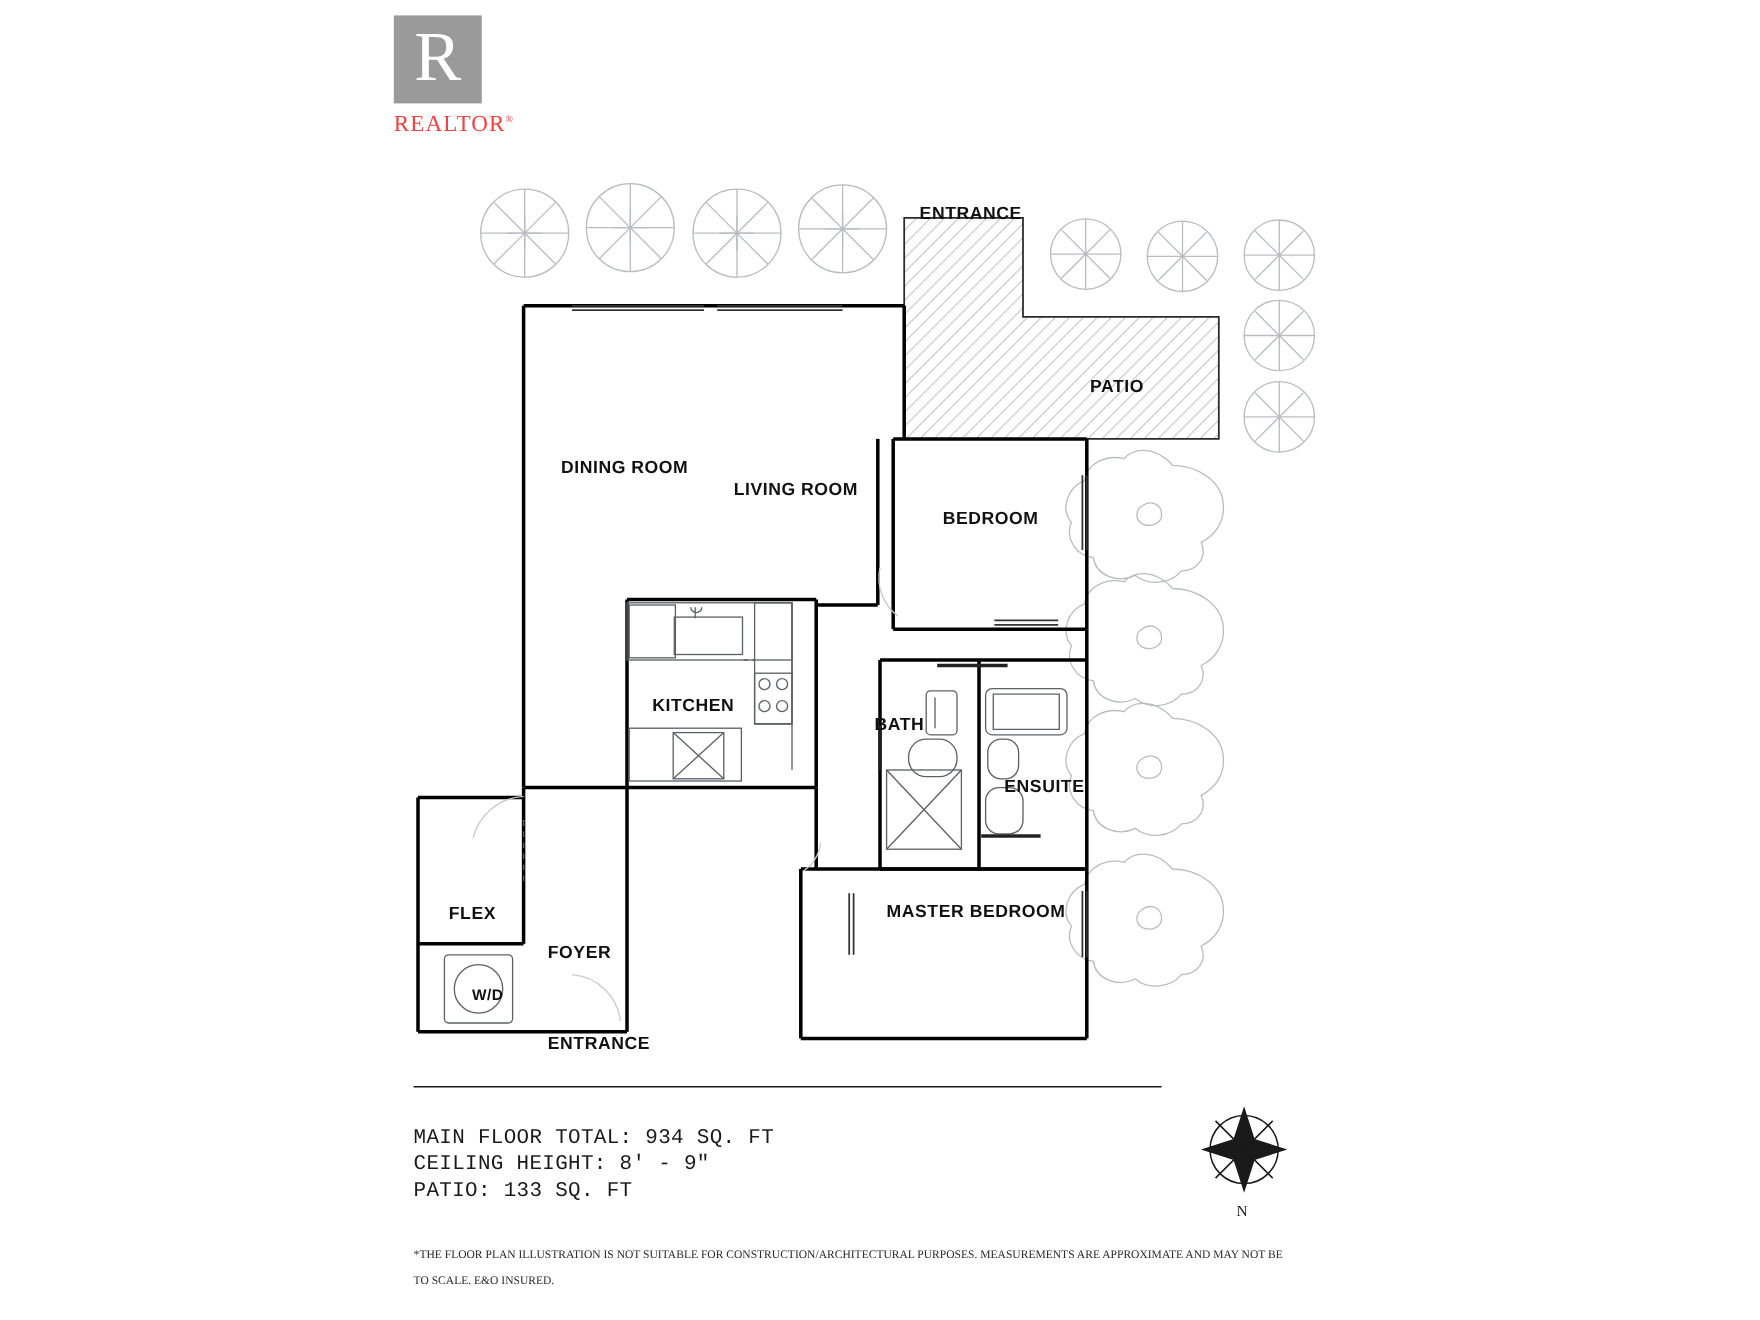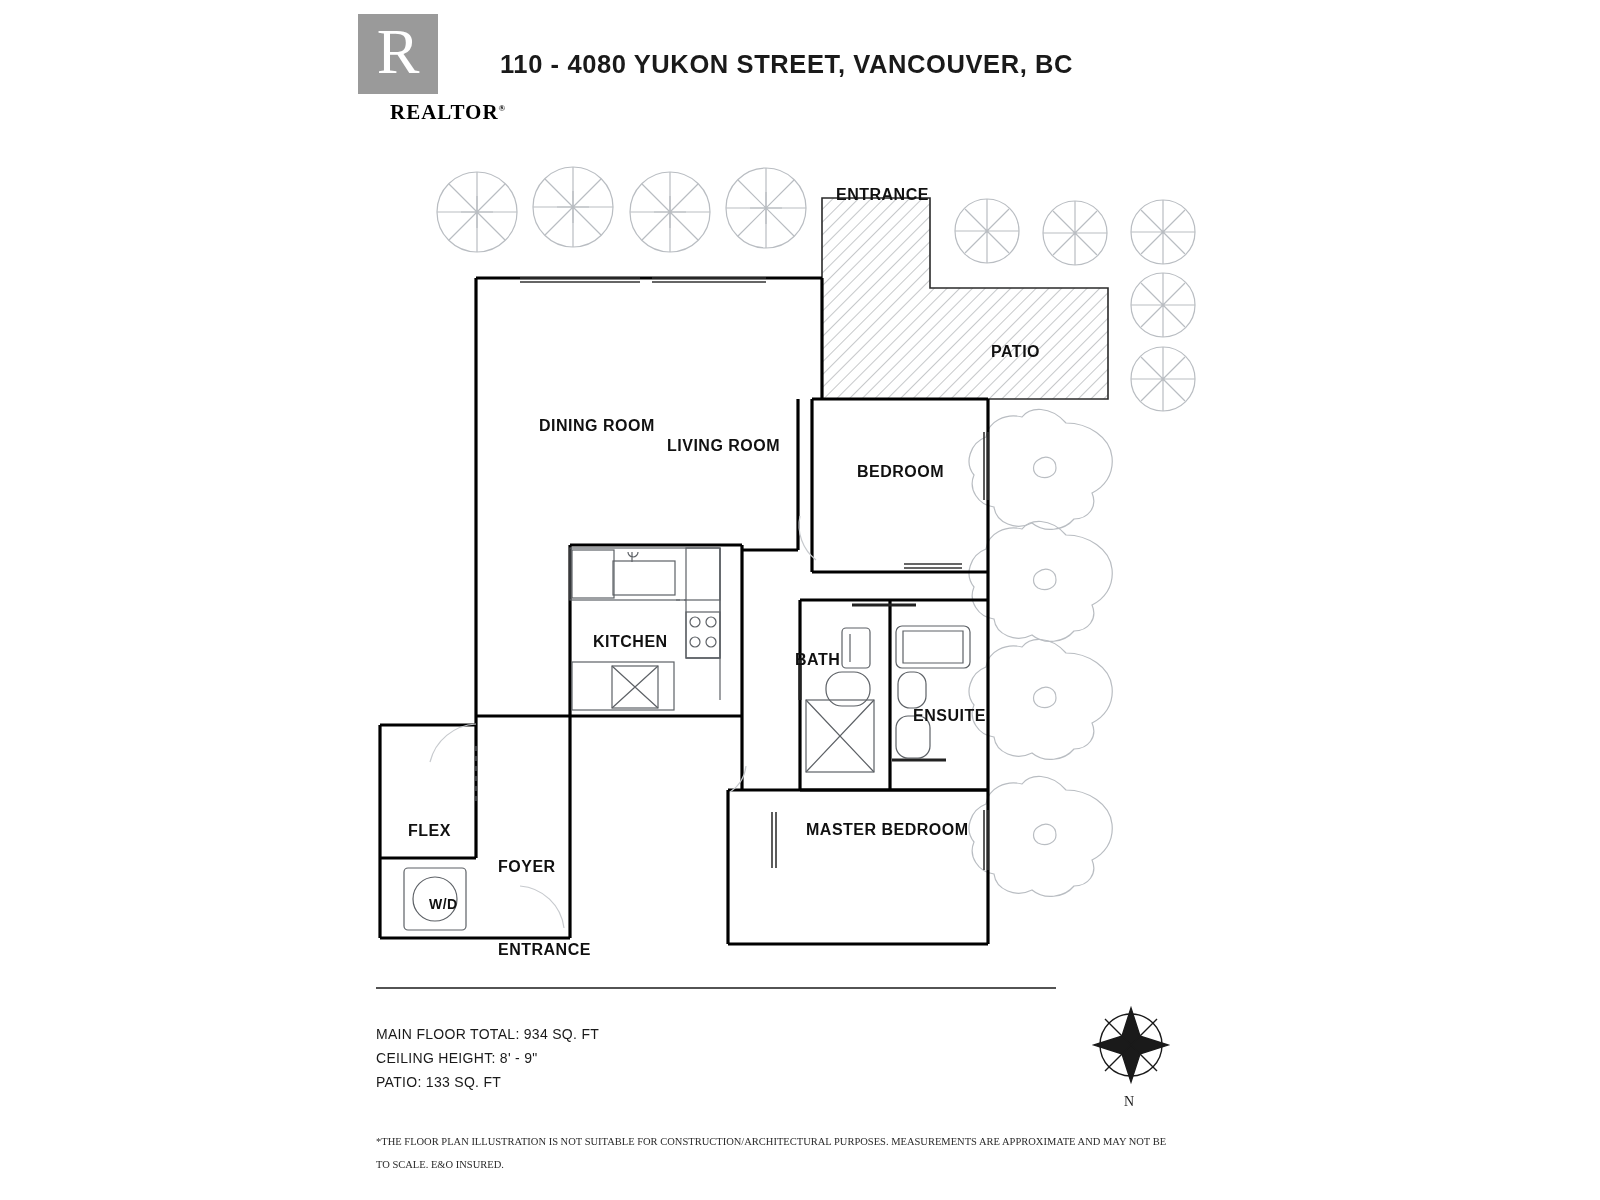--- a/index.html
+++ b/index.html
@@ -47,23 +47,22 @@
     font-weight: 400;
     transform: translateY(-2px);
   }
   #realtor-wordmark {
     position: absolute;
     left: 0;
     top: 86px;
     font-family: "Liberation Serif", serif;
     font-size: 21px;
     letter-spacing: 1px;
-    color: #000000;
-    font-weight: 700;
-    margin-left: 32px;
+    color: #ef4444;
+    font-weight: 400;
   }
   #realtor-wordmark sup {
     font-size: 9px;
     vertical-align: super;
   }
   #plan-title {
     position: absolute;
     left: 500px;
     top: 50px;
     font-size: 25.5px;
@@ -93,22 +92,22 @@
     letter-spacing: 0.5px;
     color: #111111;
     white-space: nowrap;
   }
 
   
   #summary-block {
     position: absolute;
     left: 376px;
     top: 1022px;
-    font-family: Liberation Sans, sans-serif;
-    font-size: 14px;
+    font-family: Liberation Mono, monospace;
+    font-size: 19px;
     line-height: 24px;
     color: #1a1a1a;
     letter-spacing: 0.3px;
   }
   #disclaimer {
     position: absolute;
     left: 376px;
     top: 1130px;
     width: 800px;
     font-family: "Liberation Serif", serif;
@@ -130,21 +129,20 @@
 
 <div id="header">
   <div id="realtor-logo">
     <div id="realtor-mark">
       <span class="r-glyph">R</span>
     </div>
     <div id="realtor-wordmark">
       <span>REALTOR</span><sup>®</sup>
     </div>
   </div>
-  <div id="plan-title">110 - 4080 YUKON STREET, VANCOUVER, BC</div>
 </div>
 
 <div id="floorplan-canvas">
 <svg width="1600" height="1200" viewBox="0 0 1600 1200" xmlns="http://www.w3.org/2000/svg">
   <defs>
     <pattern id="hatch" width="9" height="9" patternTransform="rotate(45)" patternUnits="userSpaceOnUse">
       <line x1="0" y1="0" x2="0" y2="9" stroke="#8d9196" stroke-width="1"></line>
     </pattern>
   </defs>
 
@@ -321,21 +319,21 @@
     <path d="M1131 1082 L1140 1054 L1131 1045 L1122 1054 Z" fill="#1a1a1a"></path>
     <path d="M1094 1045 L1122 1036 L1131 1045 L1122 1054 Z" fill="#1a1a1a"></path>
     <path d="M1168 1045 L1140 1036 L1131 1045 L1140 1054 Z" fill="#1a1a1a"></path>
     <path d="M1105 1019 L1125 1039 M1157 1019 L1137 1039 M1105 1071 L1125 1051 M1157 1071 L1137 1051"></path>
   </g>
 </svg>
 </div>
 
 <div class="room-label" style="left:836px; top:186px;">ENTRANCE</div>
 <div class="room-label" style="left:991px; top:343px;">PATIO</div>
-<div class="room-label" style="left:539px; top:417px;text-align:right;">DINING ROOM</div>
+<div class="room-label" style="left:510px; top:417px;text-align:right;">DINING ROOM</div>
 <div class="room-label" style="left:667px; top:437px;">LIVING ROOM</div>
 <div class="room-label" style="left:857px; top:463px;">BEDROOM</div>
 <div class="room-label" style="left:593px; top:633px;text-align:right;">KITCHEN</div>
 <div class="room-label" style="left:795px; top:651px;">BATH</div>
 <div class="room-label" style="left:913px; top:707px;">ENSUITE</div>
 <div class="room-label" style="left:806px; top:821px;">MASTER BEDROOM</div>
 <div class="room-label" style="left:408px; top:822px;">FLEX</div>
 <div class="room-label" style="left:498px; top:858px;">FOYER</div>
 <div class="room-label" style="left:429px; top:896px; font-size:14px;">W/D</div>
 <div class="room-label" style="left:498px; top:941px;">ENTRANCE</div>

